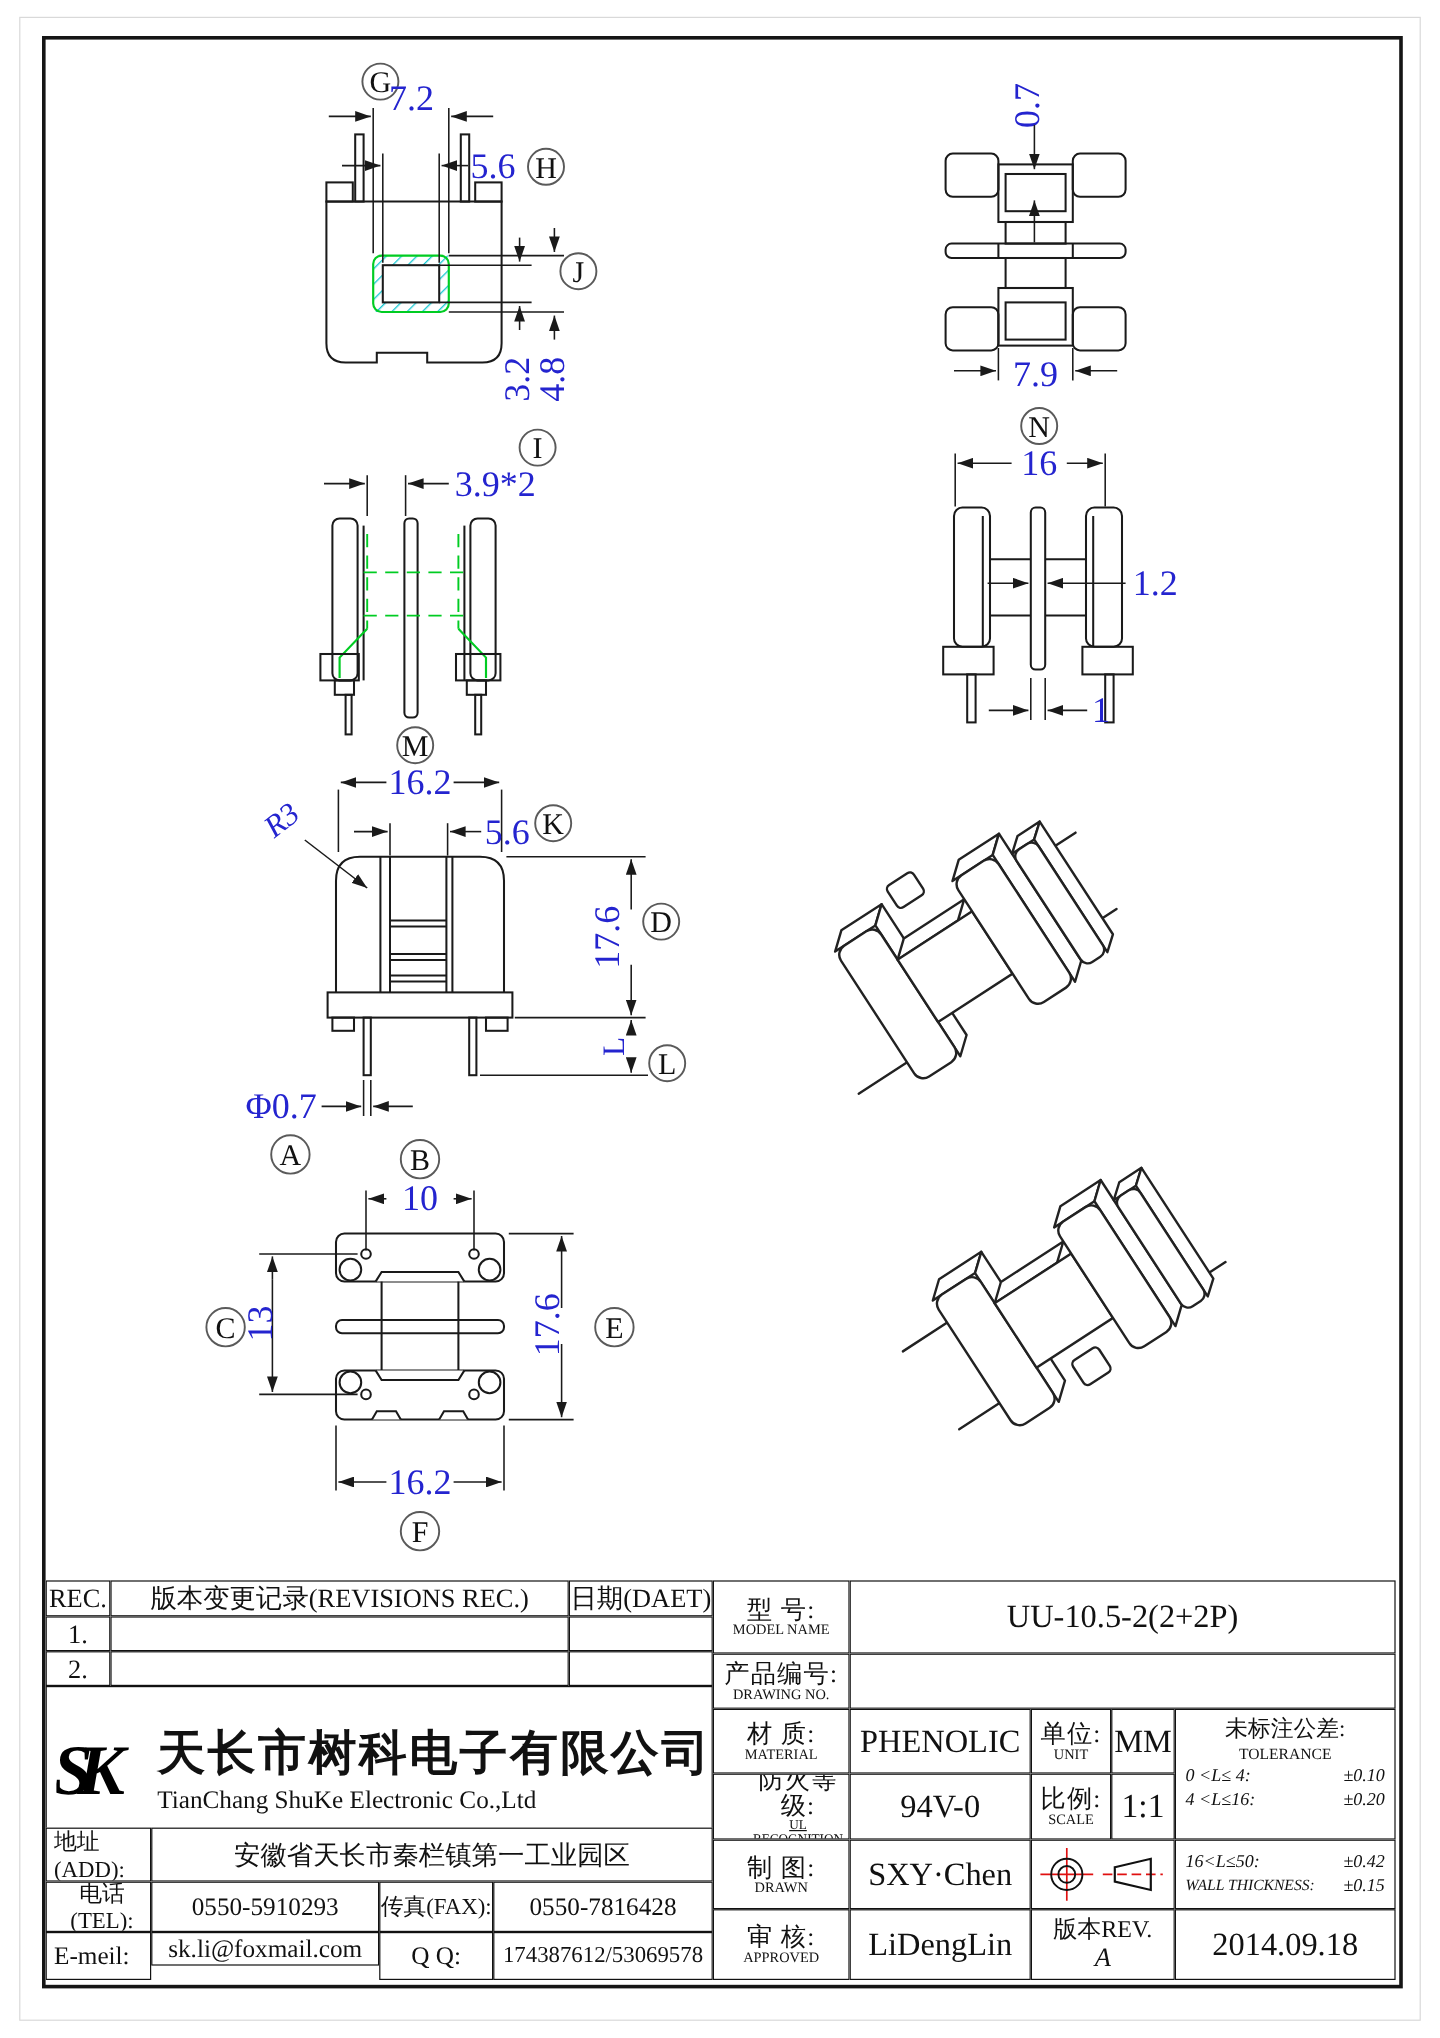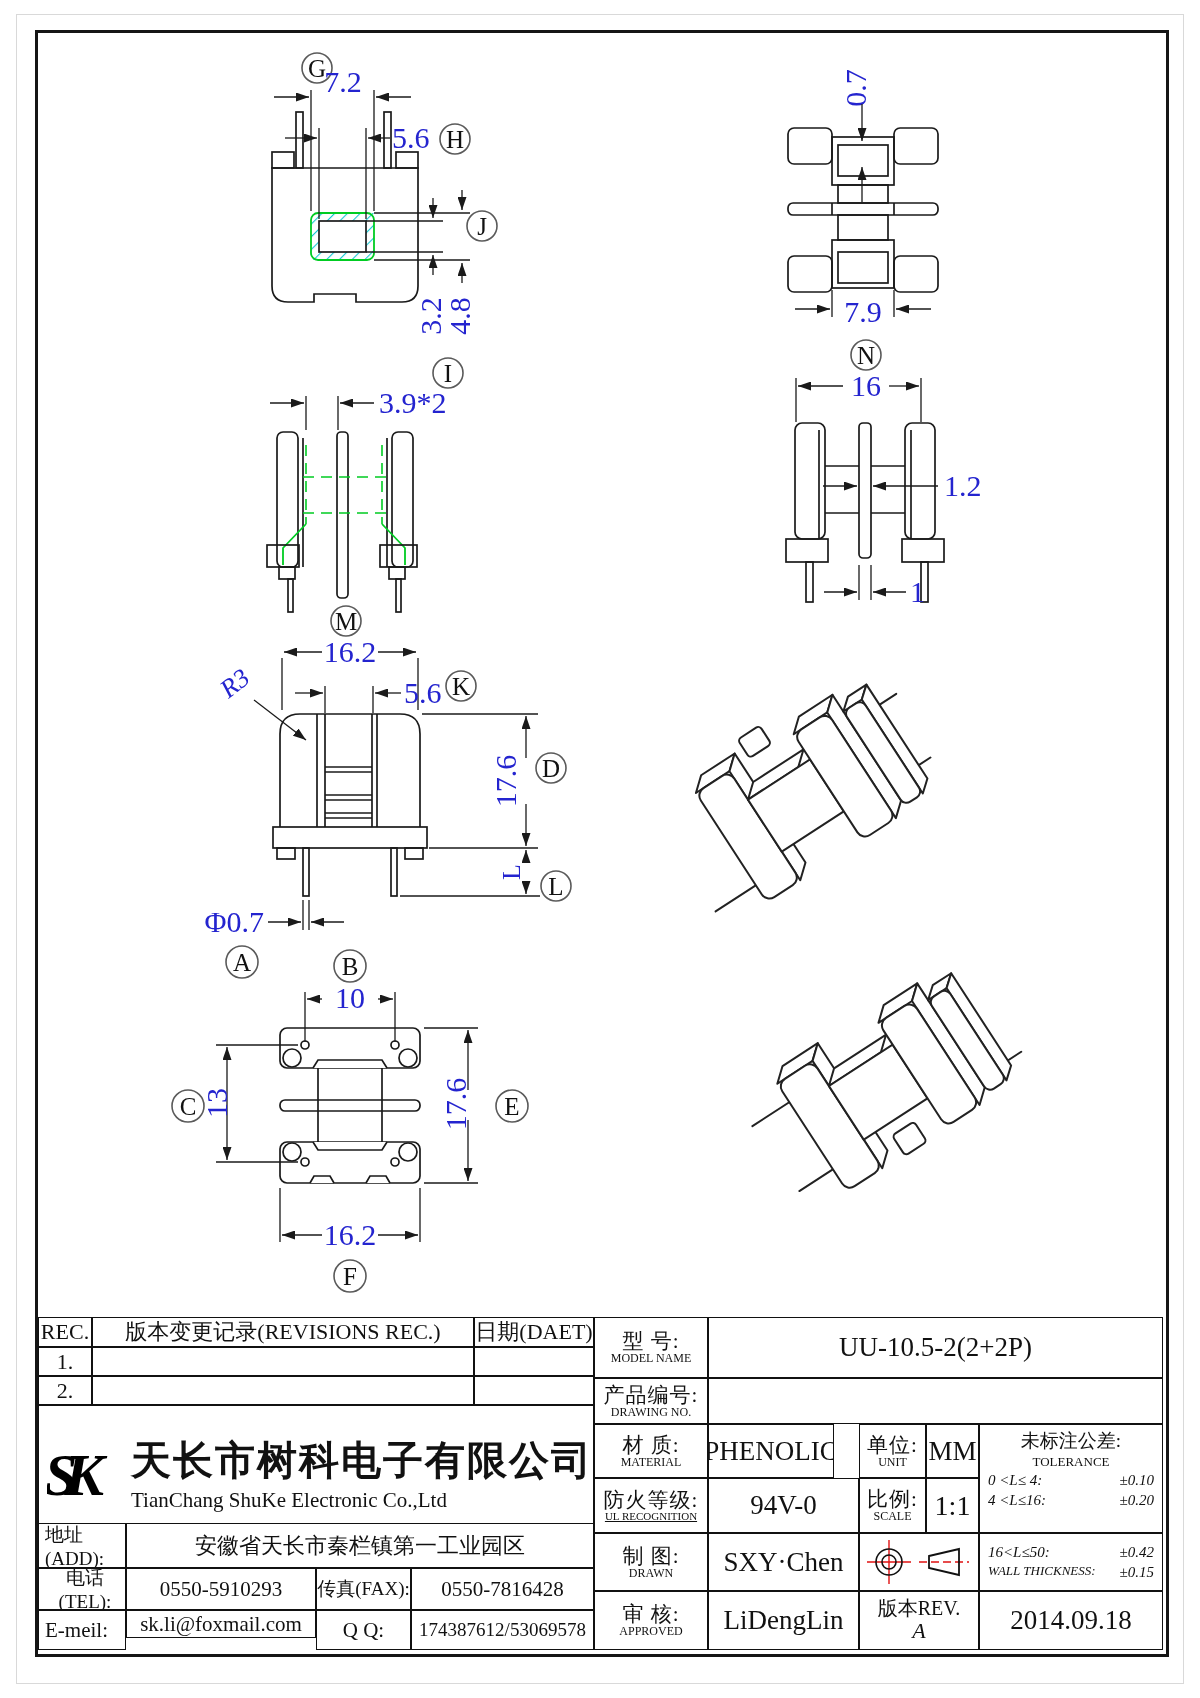--- a/index.html
+++ b/index.html
@@ -416,21 +416,21 @@
 <div class="cell v-big" style="left:708px;top:1378px;width:455px;height:46px;">
     <span></span>
   </div>
 
 <div class="cell" style="left:594px;top:1424px;width:114px;height:54px;">
   <div class="lab2">
       <span class="cn">材  质:</span>
       <span class="en">MATERIAL</span>
     </div>
 </div>
-<div class="cell v-big" style="left:708px;top:1424px;width:126px;height:54px;">
+<div class="cell v-big" style="left:708px;top:1424px;width:151px;height:54px;">
     <span>PHENOLIC</span>
   </div>
 <div class="cell" style="left:859px;top:1424px;width:67px;height:54px;">
   <div class="lab2">
       <span class="cn">单位:</span>
       <span class="en">UNIT</span>
     </div>
 </div>
 <div class="cell v-big" style="left:926px;top:1424px;width:53px;height:54px;">
     <span>MM</span>
@@ -441,21 +441,21 @@
   <div class="tolrow">
       <span>0 &lt;L≤ 4:</span>
       <span>±0.10</span>
     </div>
   <div class="tolrow">
       <span>4 &lt;L≤16:</span>
       <span>±0.20</span>
     </div>
 </div>
 
-<div class="cell" style="left:594px;top:1478px;width:114px;height:55px;">
+<div class="cell" style="left:594px;top:1478px;width:114px;height:55px;padding-left:28px;">
   <div class="lab2">
       <span class="cn">防火等级:</span>
       <span class="en" style="font-size:11px;text-decoration:underline;">UL RECOGNITION</span>
     </div>
 </div>
 <div class="cell v-big" style="left:708px;top:1478px;width:151px;height:55px;">
     <span>94V-0</span>
   </div>
 <div class="cell" style="left:859px;top:1478px;width:67px;height:55px;">
   <div class="lab2">

